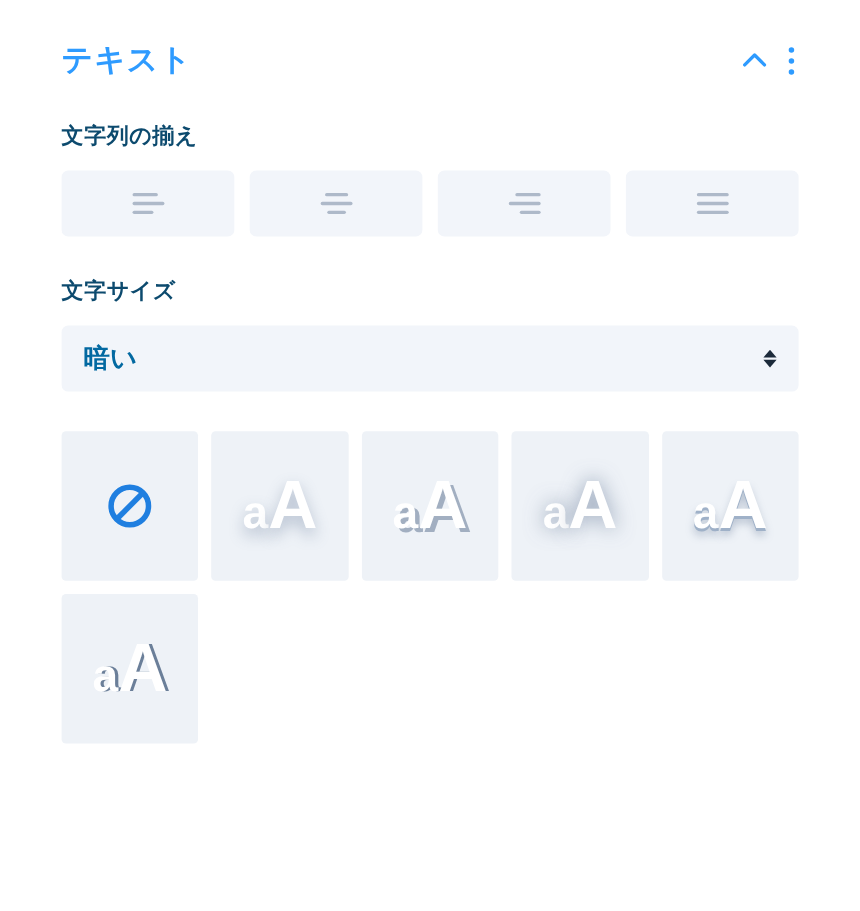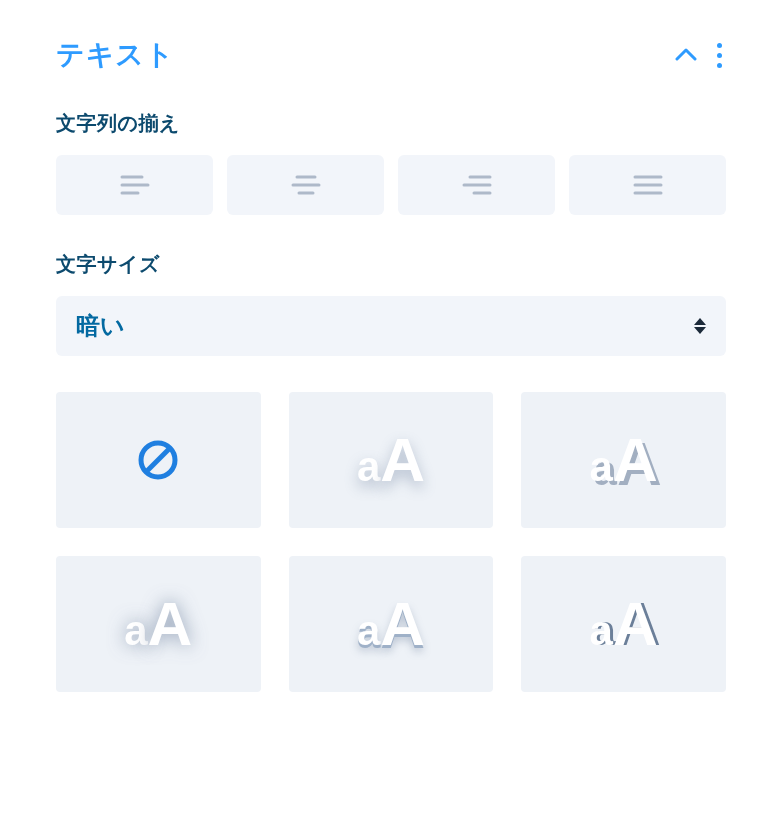--- a/index.html
+++ b/index.html
@@ -94,22 +94,22 @@
     }
     .select-caret .tri {
       width: 0; height: 0;
       border-left: 6px solid transparent;
       border-right: 6px solid transparent;
     }
     .select-caret .up { border-bottom: 7px solid #1c2a3a; }
     .select-caret .down { border-top: 7px solid #1c2a3a; }
     .size-grid {
       display: grid;
-      grid-template-columns: repeat(3, 1fr);
-      gap: 28px;
+      grid-template-columns: repeat(5, 1fr);
+      gap: 12px;
     }
     .size-btn {
       background: #eef2f7;
       border: none;
       border-radius: 4px;
       height: 136px;
       display: flex;
       align-items: center;
       justify-content: center;
       cursor: pointer;

